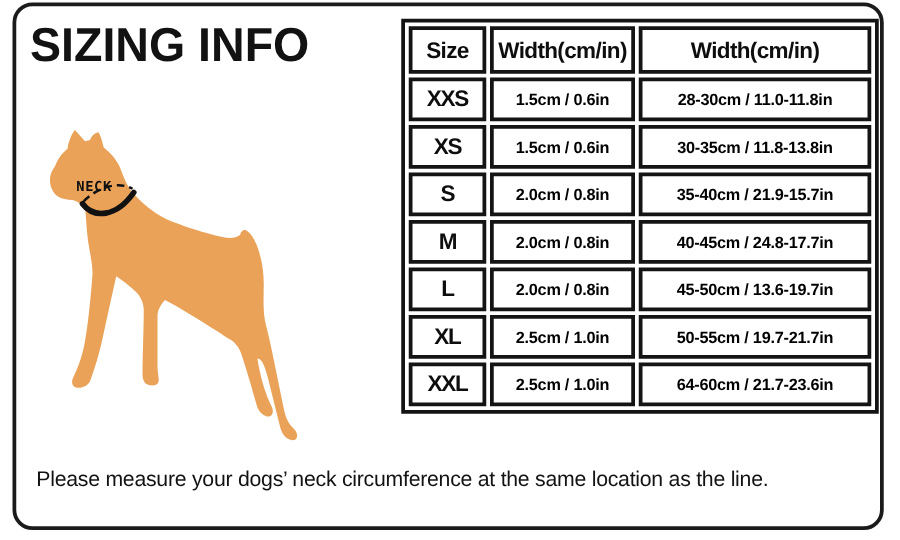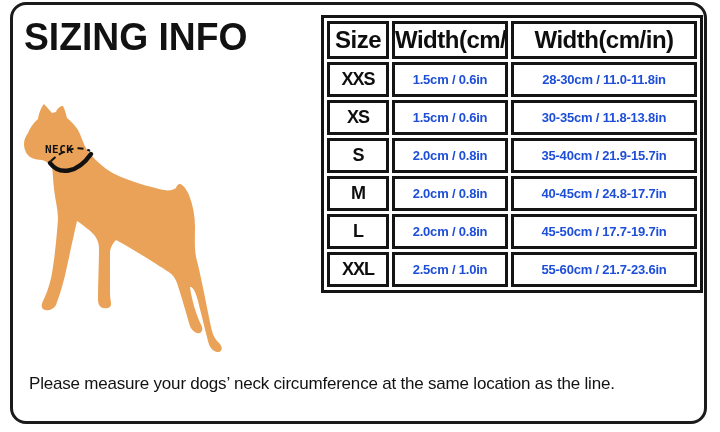--- a/index.html
+++ b/index.html
@@ -10,40 +10,40 @@
   .frame{
     position:absolute;left:10px;top:2px;width:697px;height:422px;
     border:3px solid #1b1b1b;border-radius:16px;box-sizing:border-box;
     background:transparent;pointer-events:none;
   }
   .title{
     position:absolute;left:24px;top:16px;width:290px;
     font-size:38px;font-weight:bold;letter-spacing:0px;color:#121212;
     transform:scaleX(0.98);transform-origin:left top;white-space:nowrap;
   }
-  .dog-wrap{position:absolute;left:11px;top:93px;width:235px;height:285px;}
+  .dog-wrap{position:absolute;left:27px;top:93px;width:235px;height:285px;}
   .neck-label{
     font-family:"DejaVu Sans Mono", monospace;
     font-size:11px;font-weight:bold;fill:#111111;letter-spacing:0.5px;
   }
   table.size-table{
     position:absolute;left:321px;top:15px;width:382px;
     border:3px solid #141414;border-collapse:separate;border-spacing:3px;
     table-layout:fixed;background:#ffffff;box-sizing:border-box;
   }
   table.size-table col.c-size{width:62px;}
   table.size-table col.c-width{width:116px;}
   table.size-table th, table.size-table td{
     border:3px solid #141414;text-align:center;vertical-align:middle;
     padding:0;background:#ffffff;overflow:hidden;white-space:nowrap;
   }
-  table.size-table th{height:32px;font-size:24px;font-weight:bold;color:#0e0e0e;letter-spacing:-0.5px;}
+  table.size-table th{height:32px;font-size:18px;font-weight:bold;color:#0e0e0e;letter-spacing:-0.5px;}
   table.size-table td{height:29px;}
   td.size-cell{font-size:18px;font-weight:bold;color:#0e0e0e;letter-spacing:-1px;}
-  td.val-cell{font-size:13px;font-weight:bold;color:#1d4ed8;letter-spacing:-0.2px;}
+  td.val-cell{font-size:13px;font-weight:bold;color:#000000;letter-spacing:-0.2px;}
   .footer-note{
     position:absolute;left:29px;top:374px;width:660px;
     font-size:17px;color:#121212;letter-spacing:-0.2px;white-space:nowrap;
   }
 </style>
 </head>
 <body>
 
 <div class="frame"></div>
 
@@ -136,23 +136,28 @@
     <td class="val-cell">35-40cm / 21.9-15.7in</td>
   </tr>
   <tr>
     <td class="size-cell">M</td>
     <td class="val-cell">2.0cm / 0.8in</td>
     <td class="val-cell">40-45cm / 24.8-17.7in</td>
   </tr>
   <tr>
     <td class="size-cell">L</td>
     <td class="val-cell">2.0cm / 0.8in</td>
-    <td class="val-cell">45-50cm / 17.7-19.7in</td>
+    <td class="val-cell">45-50cm / 13.6-19.7in</td>
+  </tr>
+  <tr>
+    <td class="size-cell">XL</td>
+    <td class="val-cell">2.5cm / 1.0in</td>
+    <td class="val-cell">50-55cm / 19.7-21.7in</td>
   </tr>
   <tr>
     <td class="size-cell">XXL</td>
     <td class="val-cell">2.5cm / 1.0in</td>
-    <td class="val-cell">55-60cm / 21.7-23.6in</td>
+    <td class="val-cell">64-60cm / 21.7-23.6in</td>
   </tr>
 </tbody>
   </table>
 
 <div class="footer-note">Please measure your dogs’ neck circumference at the same location as the line.</div>
 
 </body></html>

